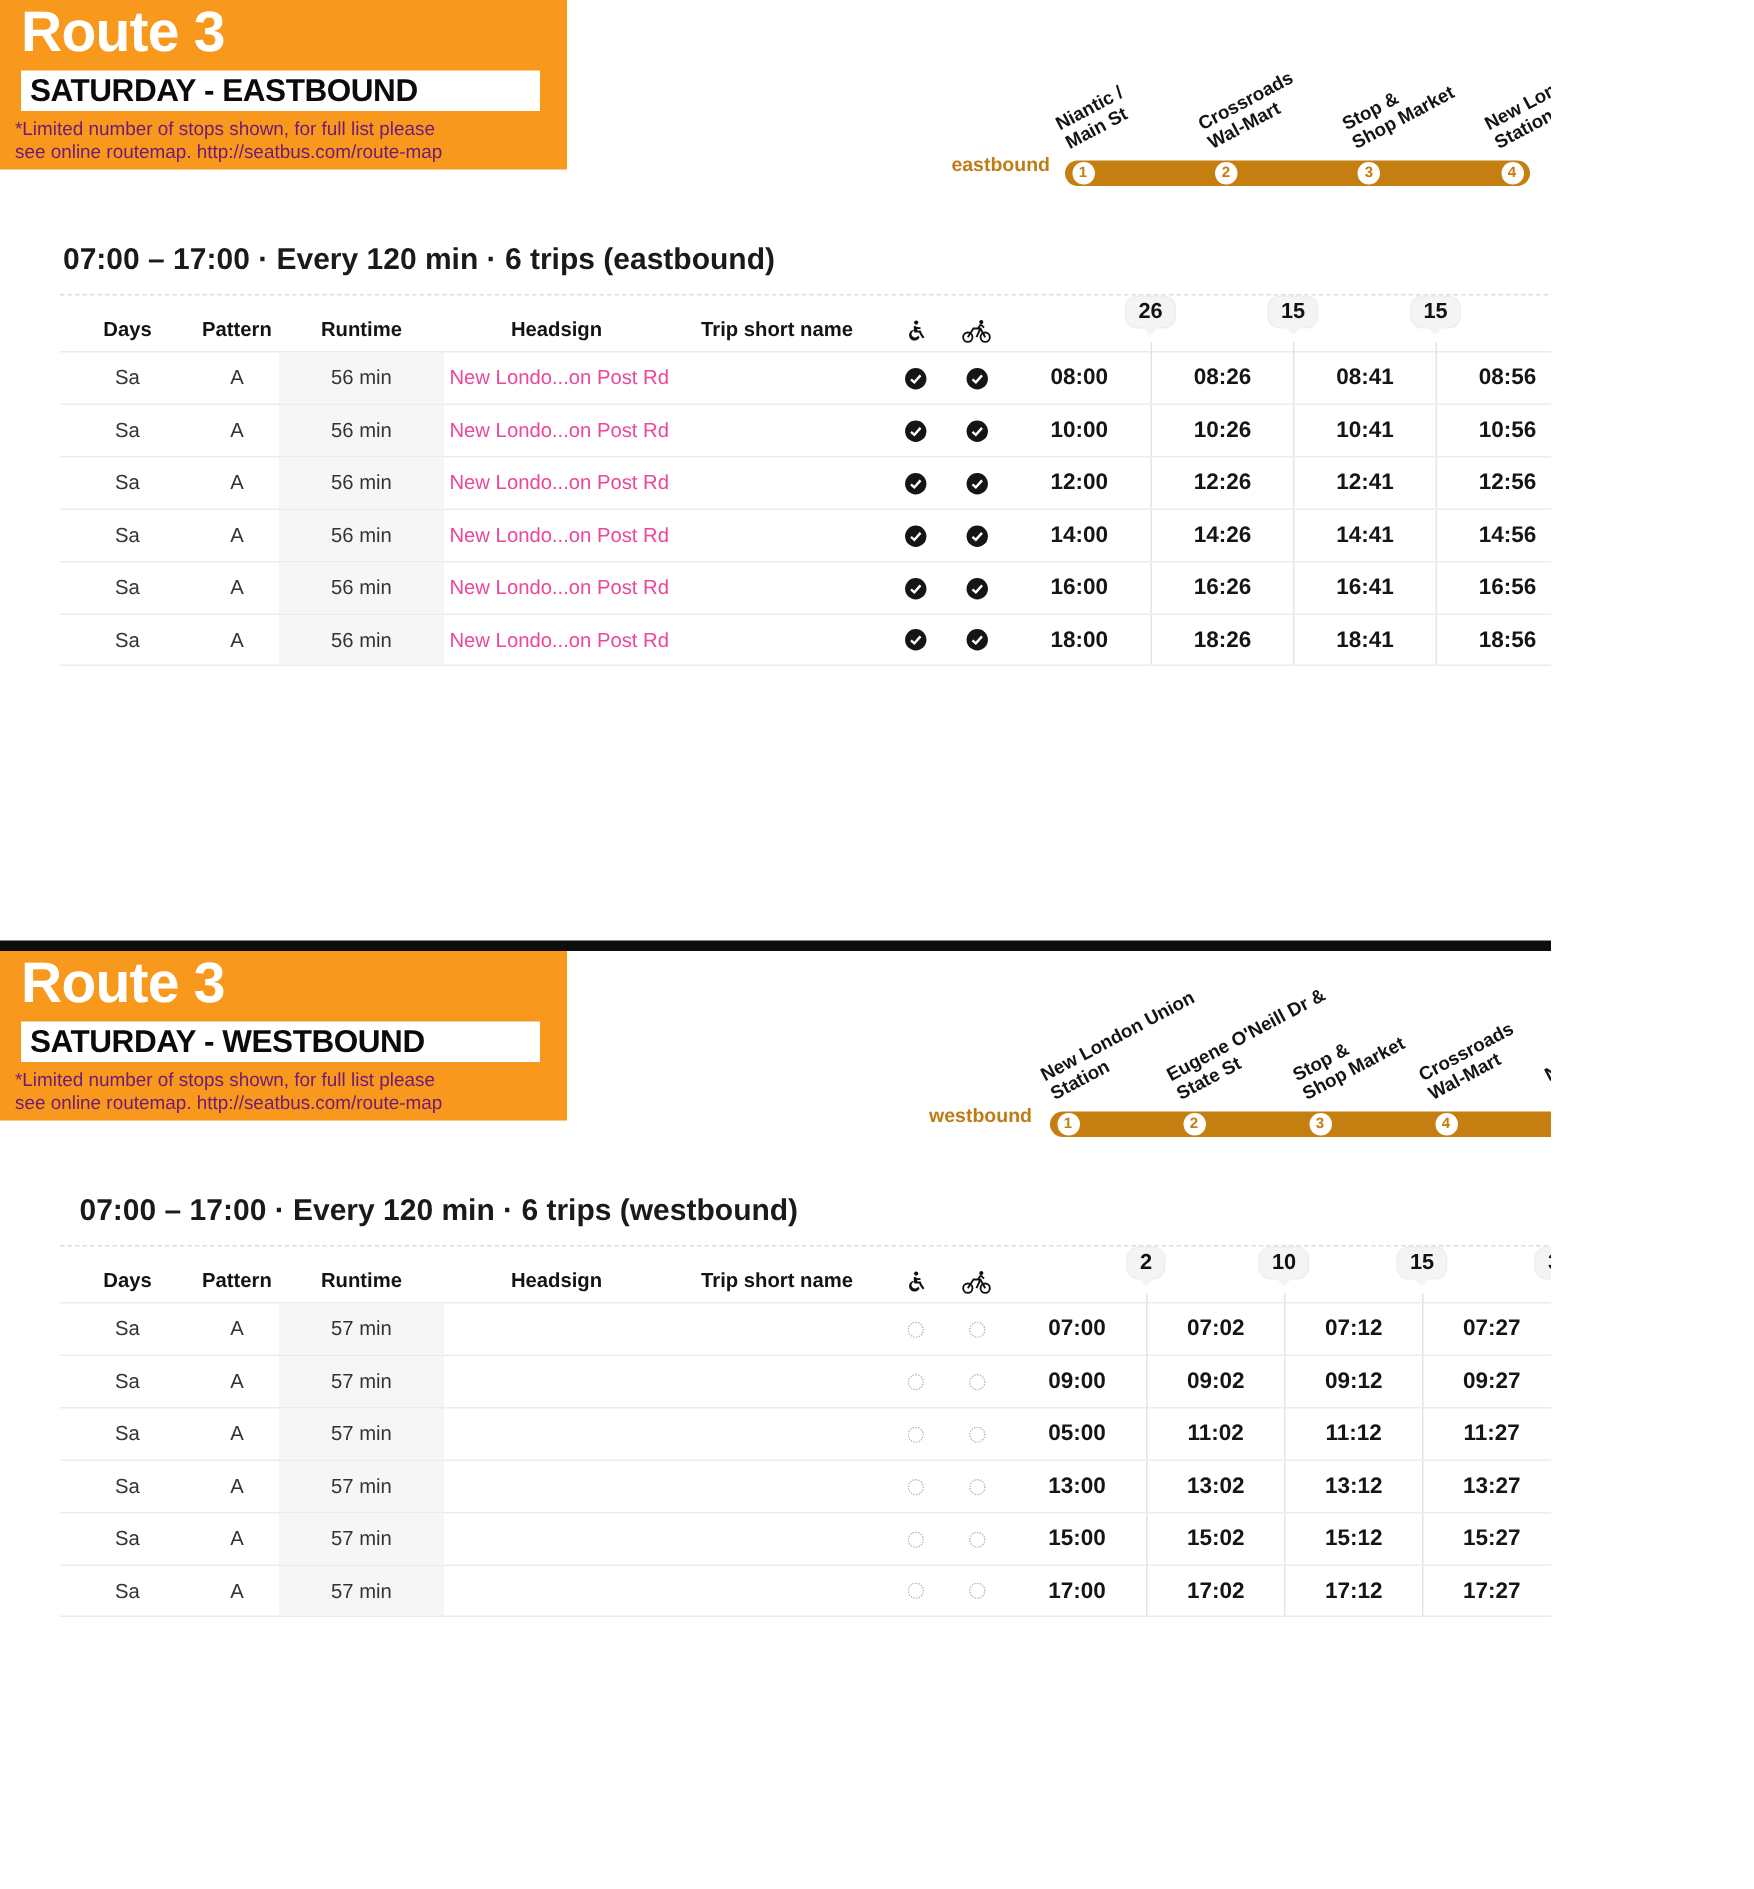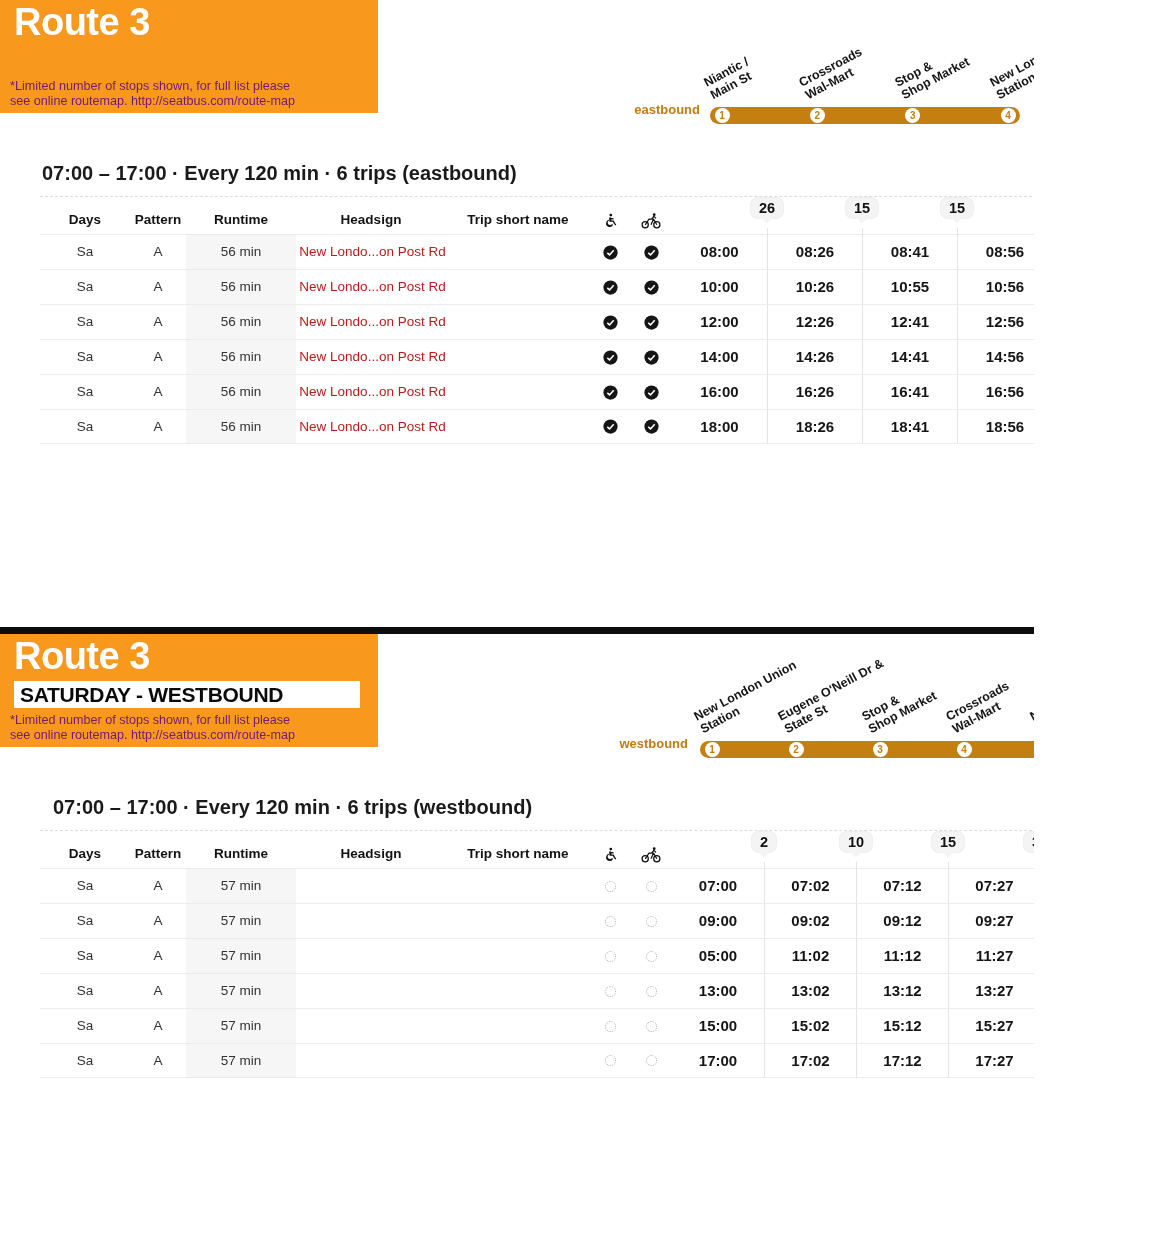--- a/index.html
+++ b/index.html
@@ -65,35 +65,36 @@
   .h-time.with-sep::before{content:"";position:absolute;left:-0.5px;top:31px;bottom:0;width:1px;background:var(--vline)}
   .badge{position:absolute;top:1px;left:0;transform:translateX(-50%);background:#f4f4f4;border-radius:7px;
     min-width:22px;padding:2px 8px;font-size:14.5px;font-weight:bold;color:#111;text-align:center;box-shadow:0 0 0 1px #eee;z-index:2}
   .badge::after{content:"";position:absolute;left:50%;bottom:-3.5px;width:8px;height:8px;margin-left:-4px;
     background:#f4f4f4;transform:rotate(45deg);border-radius:1.5px}
 
   .t-row{display:flex;height:35px;border-top:1px solid var(--row-line);align-items:stretch}
   .t-row:last-child{border-bottom:1px solid var(--row-line)}
   .cell{font-size:13.5px;color:#333;text-align:center;line-height:34px}
   .t-row .c-runtime{background:var(--band)}
-  .t-row .c-headsign{text-align:center;padding-left:3px;color:#b91c1c}
+  .t-row .c-headsign{text-align:right;padding-left:3px;color:#ec4899}
   .ic-slot{display:flex;align-items:center;justify-content:center;line-height:normal}
   .cell.c-time{font-size:15px;font-weight:bold;color:#151515}
   .times{display:flex}
   .times .c-time + .c-time{border-left:1px solid var(--vline)}
   .dotted-circle{display:inline-block;width:11px;height:11px;border:1.6px dotted #b3b3b3;border-radius:50%}
 </style>
 </head>
 <body>
 
 <div class="page">
 
   <section class="sec sec-east">
     <div class="hdr-block">
       <div class="route-title">Route 3</div>
+      <div class="subtitle-strip">SATURDAY - EASTBOUND</div>
       <div class="hdr-note">*Limited number of stops shown, for full list please
 see online routemap. http://seatbus.com/route-map</div>
     </div>
     <div class="dir-label">eastbound</div>
     <div class="labels-layer">
         <div class="stop-label" style="left: 5px;">Niantic /
 Main St</div>
         <div class="stop-label" style="left: 100.333px;">Crossroads
 Wal-Mart</div>
         <div class="stop-label" style="left: 195.667px;">Stop &amp;
@@ -185,21 +186,21 @@
             </div>
     <div class="cell c-ic2 ic-slot">
               <svg width="15" height="15" viewBox="0 0 16 16">
                 <circle cx="8" cy="8" r="7.6" fill="#151515"></circle>
                 <path d="M4.6 8.4 7 10.6 11.4 5.6" stroke="#fff" stroke-width="1.7" fill="none"></path>
               </svg>
             </div>
     <div class="times">
               <div class="cell c-time">10:00</div>
               <div class="cell c-time">10:26</div>
-              <div class="cell c-time">10:55</div>
+              <div class="cell c-time">10:41</div>
               <div class="cell c-time">10:56</div>
             </div>
   </div>
           <div class="t-row">
     <div class="cell c-days">Sa</div>
     <div class="cell c-pattern">A</div>
     <div class="cell c-runtime">56 min</div>
     <div class="cell c-headsign">New Londo...on Post Rd</div>
     <div class="cell c-trip"></div>
     <div class="cell c-ic ic-slot">

